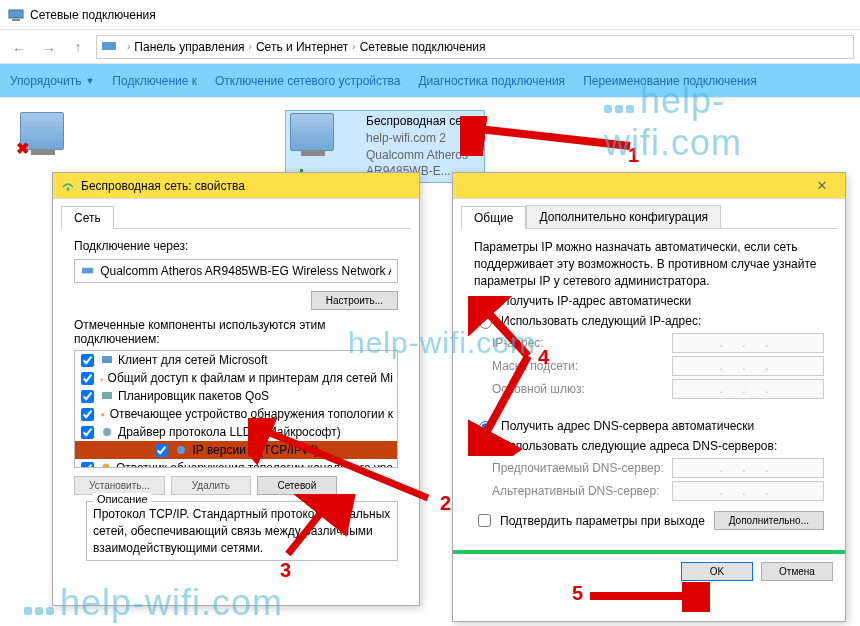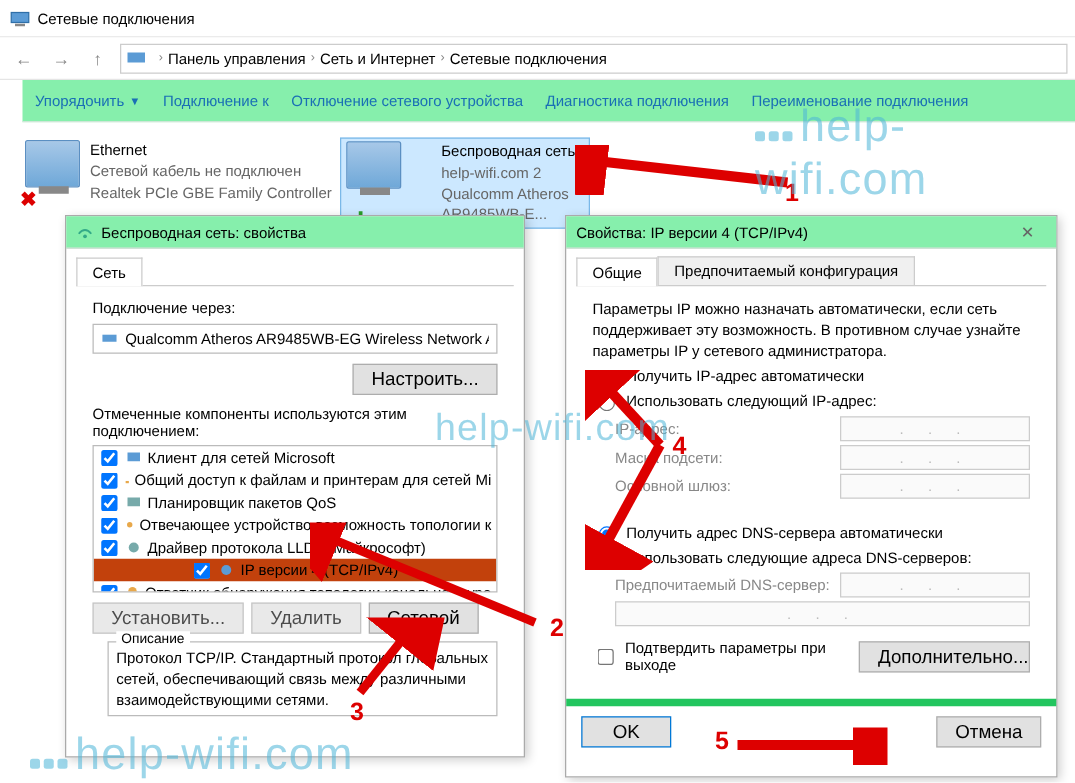--- a/index.html
+++ b/index.html
@@ -3,43 +3,43 @@
 <meta charset="utf-8">
 <style>
 * { box-sizing: border-box; font-family: "Segoe UI", Tahoma, sans-serif; }
 body { margin: 0; width: 860px; height: 626px; background: #fff; position: relative; overflow: hidden; }
 .titlebar { height: 30px; background: #fff; border-bottom: 1px solid #e5e5e5; display: flex; align-items: center; padding: 0 8px; font-size: 12px; }
 .titlebar-icon { width: 16px; height: 16px; margin-right: 6px; display: inline-block; }
 .nav { height: 34px; background: #fff; display: flex; align-items: center; padding: 0 6px; gap: 6px; border-bottom: 1px solid #e5e5e5; }
 .nav-arrow { width: 24px; height: 24px; border: none; background: transparent; color: #888; font-size: 14px; border-radius: 3px; }
 .breadcrumb { flex: 1; height: 24px; border: 1px solid #ccc; display: flex; align-items: center; font-size: 12px; padding: 0 4px; gap: 4px; }
 .breadcrumb-sep { color: #888; font-size: 10px; }
-.toolbar { height: 34px; background: #86efac; display: flex; align-items: center; padding: 0 10px; gap: 18px; font-size: 12px; color: #1a6fb5; border-bottom: 1px solid #e5e5e5; margin-left: 18px; }
+.toolbar { height: 34px; background: #7dd3fc; display: flex; align-items: center; padding: 0 10px; gap: 18px; font-size: 12px; color: #1a6fb5; border-bottom: 1px solid #e5e5e5; }
 .toolbar-item { display: flex; align-items: center; gap: 4px; }
 .content { position: relative; height: 528px; background: #fff; }
 .conn-item { position: absolute; display: flex; gap: 8px; font-size: 12px; }
 .conn-icon { width: 44px; height: 38px; background: linear-gradient(#a7c8e8,#6fa8d8); border: 1px solid #5b8fc2; border-radius: 2px; position: relative; }
 .conn-icon::after { content: ""; position: absolute; bottom: -6px; left: 10px; width: 24px; height: 6px; background: #888; }
 .conn-x { position: absolute; left: -4px; bottom: -8px; color: #d00; font-size: 16px; font-weight: bold; }
 .conn-bars { position: absolute; left: -2px; bottom: -2px; display: flex; align-items: flex-end; gap: 1px; }
 .conn-bars span { width: 3px; background: #2a9d2a; }
 .conn-text { line-height: 1.4; }
 .conn-name { font-weight: normal; }
 .conn-sub { color: #666; }
 .conn-selected { background: #cce8ff; border: 1px solid #7ab8e8; padding: 2px 4px; }
 
 .dialog { position: absolute; background: #fff; border: 1px solid #aaa; box-shadow: 2px 2px 8px rgba(0,0,0,0.2); font-size: 12px; }
-.dlg-title { height: 26px; display: flex; align-items: center; padding: 0 8px; background: #86efac; border-bottom: 1px solid #ddd; }
+.dlg-title { height: 26px; display: flex; align-items: center; padding: 0 8px; background: #fde047; border-bottom: 1px solid #ddd; }
 .dlg-close { margin-left: auto; width: 30px; text-align: center; color: #666; font-size: 13px; }
 .tabs { display: flex; border-bottom: 1px solid #ccc; margin: 6px 8px 0; align-items: flex-end; }
 .tab { padding: 4px 12px; border: 1px solid #ccc; border-bottom: none; background: #fff; font-size: 12px; position: relative; top: 1px; }
 .tab.inactive { background: #f0f0f0; top: 0; }
 .dlg-body { padding: 10px 21px; }
 .field-box { border: 1px solid #bbb; background: #fff; padding: 3px 6px; display: flex; align-items: center; gap: 6px; height: 24px; }
-.btn { border: 1px solid #adadad; background: #e1e1e1; padding: 3px 14px; font-size: 15px; min-width: 80px; text-align: center; }
+.btn { border: 1px solid #adadad; background: #e1e1e1; padding: 3px 14px; font-size: 10px; min-width: 80px; text-align: center; }
 .btn.primary { border-color: #0078d7; }
 .comp-list { border: 1px solid #bbb; height: 118px; overflow: hidden; margin: 4px 0 8px; }
 .comp-row { display: flex; align-items: center; gap: 4px; padding: 2px 4px; font-size: 12px; white-space: nowrap; overflow: hidden; }
 .comp-row.sel { background: #c2410c; justify-content: center; }
 .comp-row input { margin: 0 2px; }
 .mini-icon { width: 14px; height: 14px; display: inline-block; }
 .btn-row { display: flex; gap: 6px; margin: 4px 0; }
 .desc-box { border: 1px solid #bbb; margin-top: 6px; padding: 4px 6px; position: relative; margin-left: 12px; }
 .desc-box .legend { position: absolute; top: -9px; left: 6px; background: #fff; padding: 0 4px; font-size: 11px; }
 
@@ -96,28 +96,23 @@
   <div class="toolbar-item">Переименование подключения</div>
 </div>
 
 <div class="content">
 
   <div class="conn-item" style="left:20px; top:14px;">
     <div style="position:relative">
       <div class="conn-icon"></div>
       <span class="conn-x">✖</span>
     </div>
-    <div class="conn-text">
-      <div class="conn-name">Ethernet</div>
-      <div class="conn-sub">Сетевой кабель не подключен</div>
-      <div class="conn-sub">Realtek PCIe GBE Family Controller</div>
-    </div>
-  </div>
-
-  <div class="conn-item conn-selected" style="left:272px; top:12px; width:200px;gap:32px;">
+  </div>
+
+  <div class="conn-item conn-selected" style="left:285px; top:12px; width:200px;gap:32px;">
     <div style="position:relative">
       <div class="conn-icon"></div>
       <div class="conn-bars">
           <span style="height:4px"></span>
           <span style="height:7px"></span>
           <span style="height:10px"></span>
           <span style="height:13px"></span>
         </div>
     </div>
     <div class="conn-text">
@@ -170,21 +165,21 @@
             <span class="mini-icon"><svg viewBox="0 0 14 14">
                 <rect x="2" y="3" width="10" height="7" fill="#7aa"></rect>
               </svg></span>
             <span>Планировщик пакетов QoS</span>
           </div>
         <div class="comp-row">
             <input type="checkbox" checked="" style="">
             <span class="mini-icon"><svg viewBox="0 0 14 14">
                 <circle cx="7" cy="7" r="4" fill="#e8a84a"></circle>
               </svg></span>
-            <span>Отвечающее устройство возможность топологии к</span>
+            <span>Отвечающее устройство обнаружения топологии к</span>
           </div>
         <div class="comp-row">
             <input type="checkbox" checked="" style="">
             <span class="mini-icon"><svg viewBox="0 0 14 14">
                 <circle cx="7" cy="7" r="4" fill="#7aa"></circle>
               </svg></span>
             <span>Драйвер протокола LLDP (Майкрософт)</span>
           </div>
         <div class="comp-row sel">
             <input type="checkbox" checked="" style="">
@@ -208,26 +203,25 @@
       </div>
       <div class="desc-box">
         <span class="legend">Описание</span>
         <div style="line-height:1.4">Протокол TCP/IP. Стандартный протокол глобальных сетей, обеспечивающий связь между различными взаимодействующими сетями.</div>
       </div>
     </div>
   </div>
 
   <div class="dialog" style="left:452px; top:74px; width:394px; height:450px;">
     <div class="dlg-title">
-      <span>Свойства: IP версии 4 (TCP/IPv4)</span>
       <span class="dlg-close">✕</span>
     </div>
     <div class="tabs">
       <div class="tab">Общие</div>
-      <div class="tab inactive">Предпочитаемый конфигурация</div>
+      <div class="tab inactive">Дополнительно конфигурация</div>
     </div>
     <div class="dlg-body">
       <div style="line-height:1.4; ">Параметры IP можно назначать автоматически, если сеть поддерживает эту возможность. В противном случае узнайте параметры IP у сетевого администратора.</div>
       <div class="radio-row">
           <input type="radio" checked="" style="">
           <span>Получить IP-адрес автоматически</span>
         </div>
       <div class="radio-row">
           <input type="radio" style="">
           <span>Использовать следующий IP-адрес:</span>
@@ -254,30 +248,31 @@
       <div class="radio-row">
           <input type="radio" style="">
           <span>Использовать следующие адреса DNS-серверов:</span>
         </div>
       <div style="padding-left:18px">
         <div class="ip-row">
             <span class="ip-label">Предпочитаемый DNS-сервер:</span>
             <span class="ip-field">. . .</span>
           </div>
         <div class="ip-row">
+            <span class="ip-label">Альтернативный DNS-сервер:</span>
             <span class="ip-field">. . .</span>
           </div>
       </div>
       <div class="check-row">
           <input type="checkbox" style="">
           <span>Подтвердить параметры при выходе</span>
         <div class="btn" style="margin-left:auto">Дополнительно...</div>
       </div>
     </div>
-    <div style="display:flex;justify-content:space-between;gap:8px;padding:8px 12px;border-top:6px solid #22c55e">
+    <div style="display:flex;justify-content:flex-end;gap:8px;padding:8px 12px;border-top:4px solid #22c55e">
       <div class="btn primary" style="min-width:72px">OK</div>
       <div class="btn" style="min-width:72px">Отмена</div>
     </div>
   </div>
 
   <svg class="arrow" style="left:460px; top:18px;" width="180" height="40">
       <defs>
         <marker id="ah1" markerWidth="12" markerHeight="12" refX="2" refY="5" orient="auto">
           <polygon points="0,0 10,5 0,10" fill="#d00"></polygon>
         </marker>

